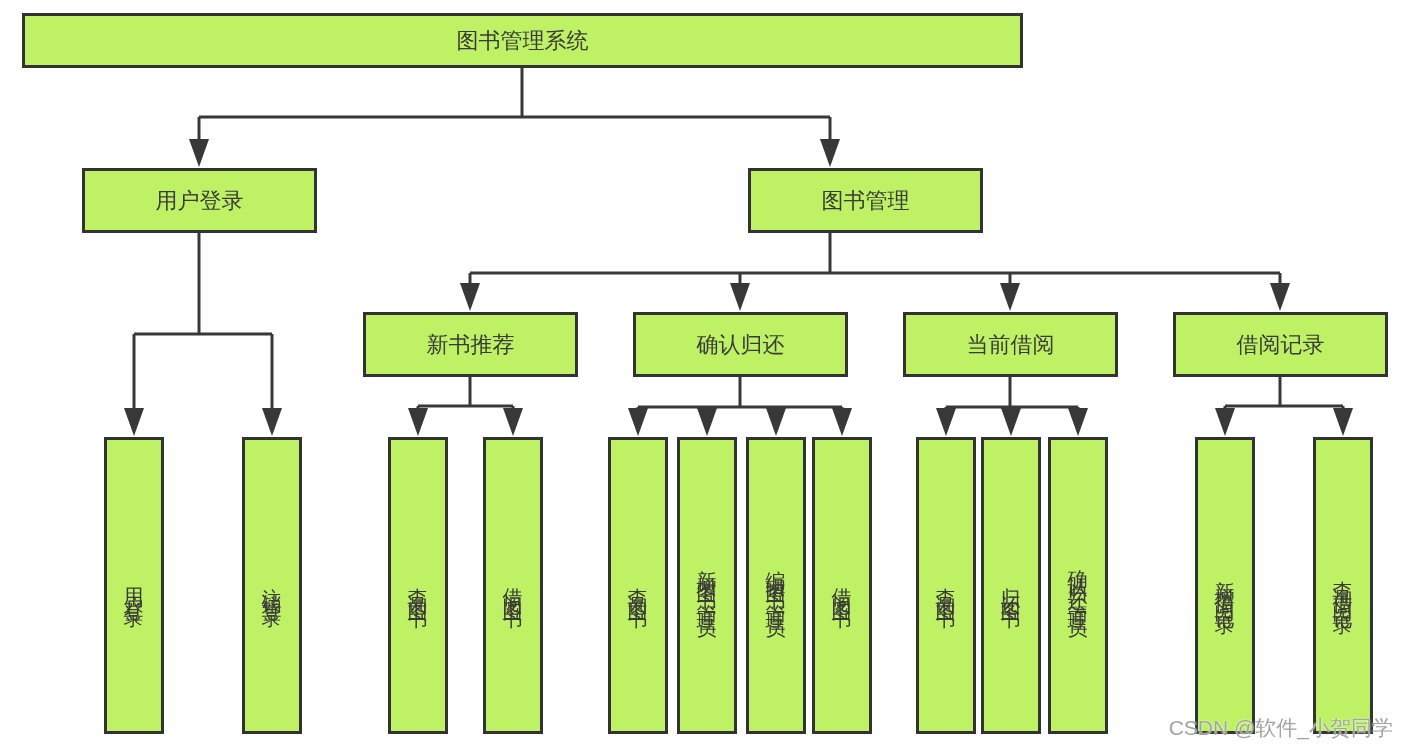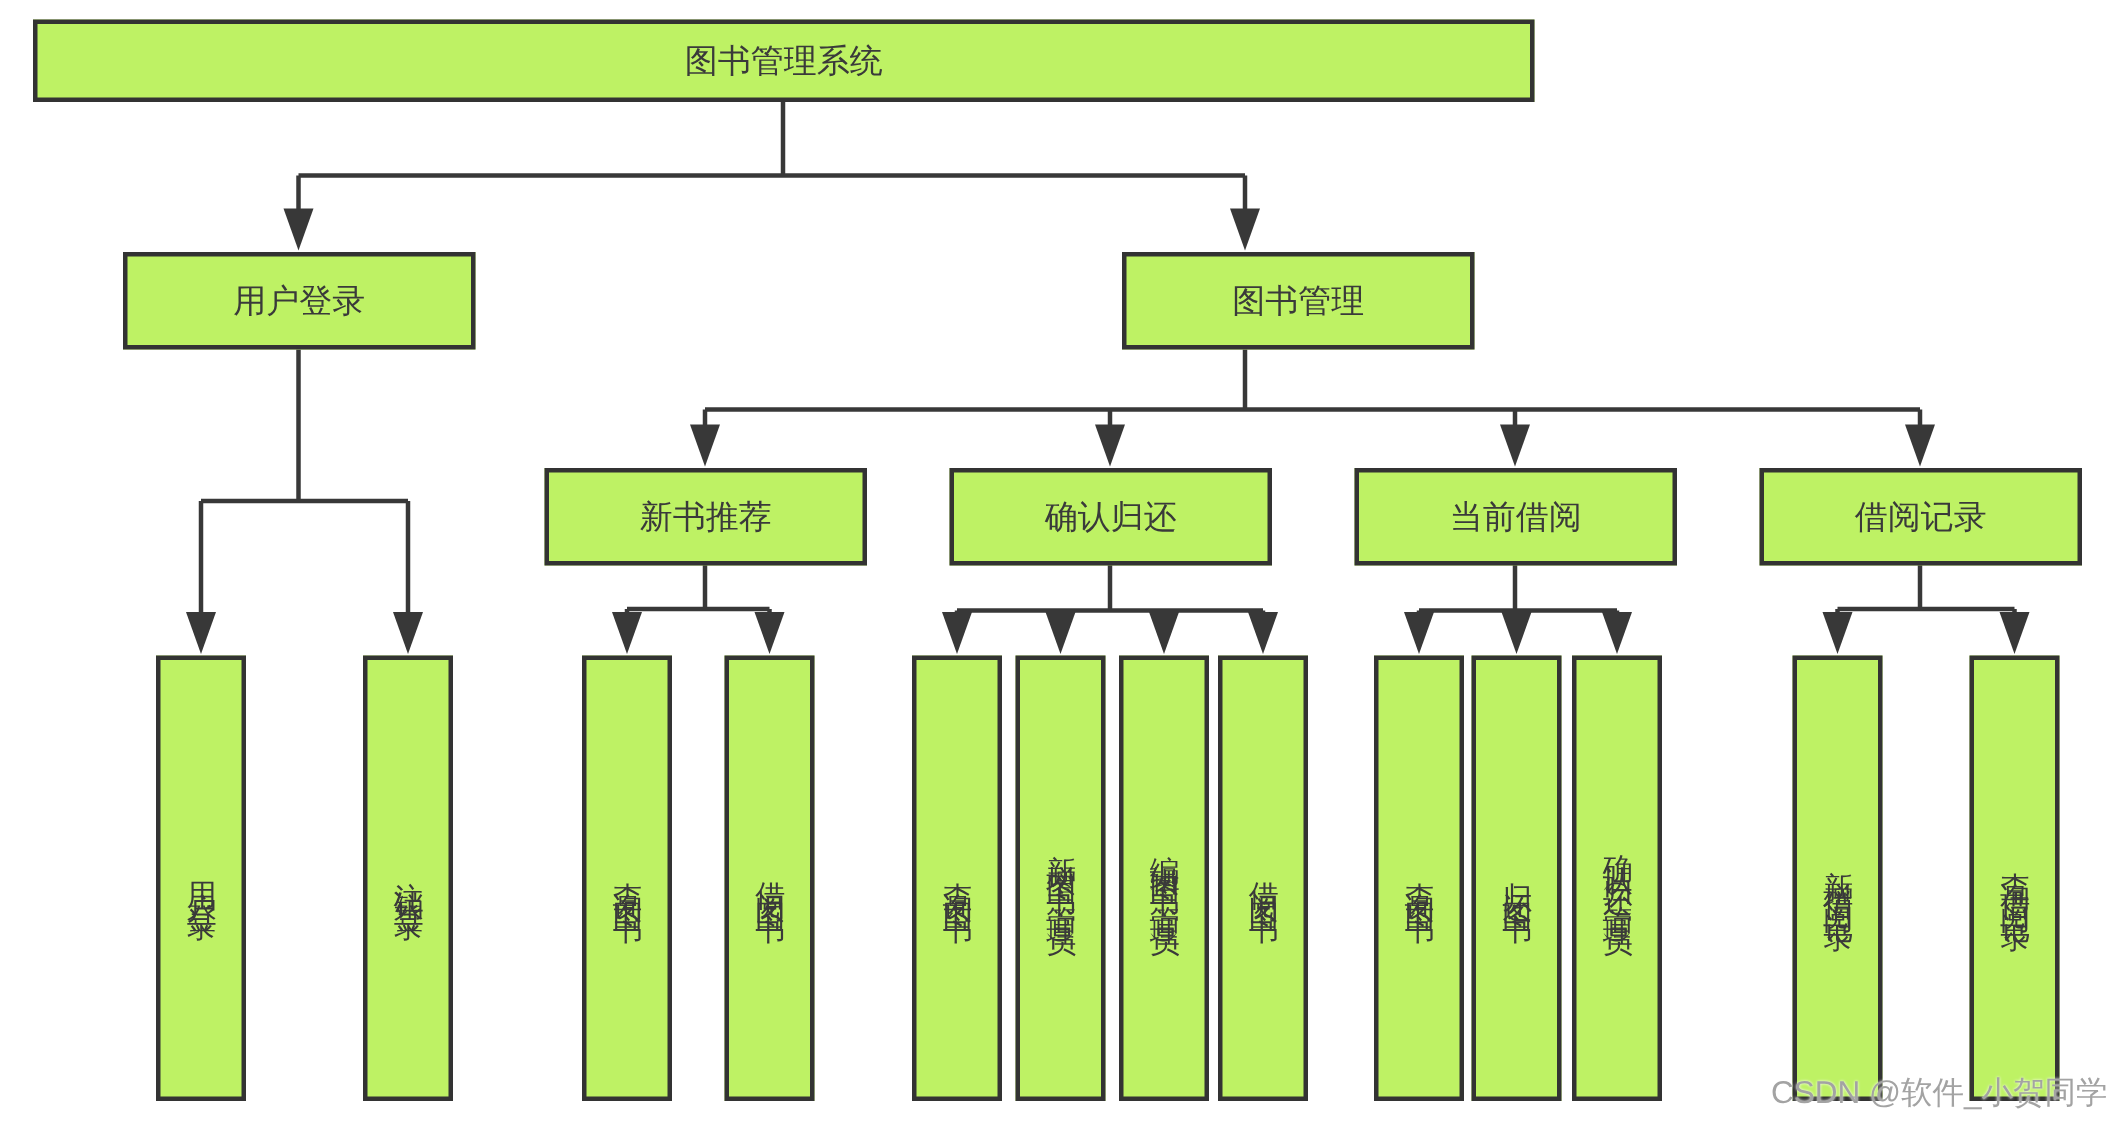--- a/index.html
+++ b/index.html
@@ -52,21 +52,21 @@
     height: 297px;
     font-size: 20px;
     writing-mode: vertical-rl;
     text-orientation: mixed;
     letter-spacing: 7px;
     line-height: 1;
   }
 
   .watermark {
     position: absolute;
-    right: 0;
+    right: 12px;
     bottom: 5px;
     font-size: 21px;
     color: #a3a3a3;
     z-index: 5;
     white-space: nowrap;
     text-shadow: 0 0 2px #ffffff;
   }
 </style>
 </head>
 <body>

